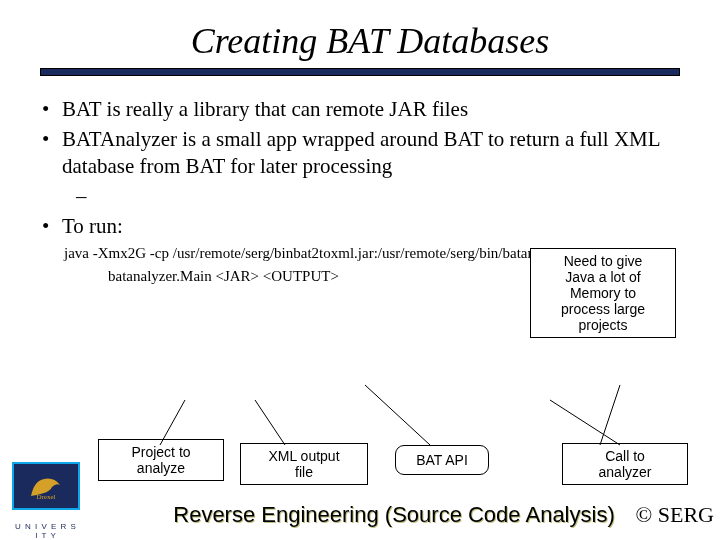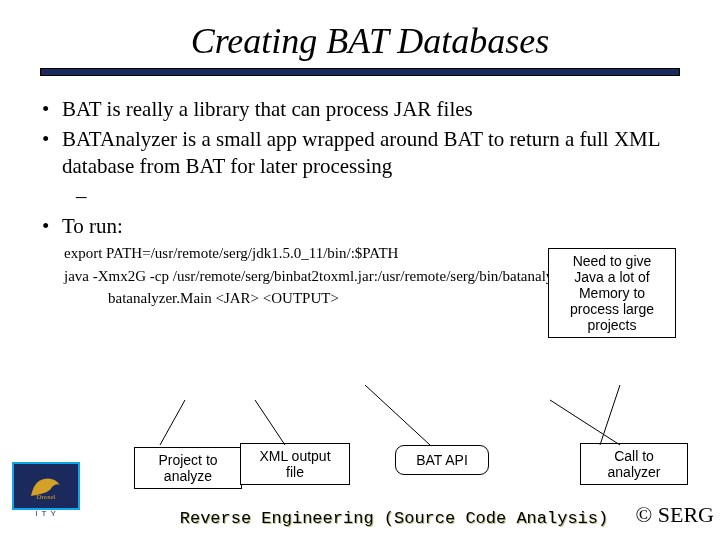--- a/index.html
+++ b/index.html
@@ -66,36 +66,36 @@
   .cmd-indent {
     margin-left: 68px;
   }
   .callout {
     position: absolute;
     border: 1.5px solid #000;
     background: white;
     font-family: "Comic Sans MS", "Comic Sans", cursive, sans-serif;
     font-size: 14px;
     text-align: center;
-    padding: 4px 8px;
+    padding: 4px 17px;
     line-height: 1.15;
   }
   .callout-memory { top: 248px; right: 44px; width: 110px; }
-  .callout-proj { bottom: 51px; left: 98px; width: 90px; margin-left: 36px; }
+  .callout-proj { bottom: 59px; left: 98px; width: 90px; }
   .callout-xml { bottom: 55px; left: 240px; width: 92px; }
   .callout-api { bottom: 65px; left: 395px; width: 80px; padding:6px;border-radius:9px;}
   .callout-analyzer { bottom: 55px; right: 32px; width: 90px; }
   .footer-title {
     position: absolute;
     bottom: 12px;
     left: 160px;
     right: 92px;
     text-align: center;
-    font-family: Liberation Mono, monospace;
-    font-size: 17px;
+    font-family: Liberation Sans, sans-serif;
+    font-size: 22px;
     color: #000;
     text-shadow: 1px 1px 0 #bfbf80;
   }
   .copyright {
     position: absolute;
     bottom: 12px;
     right: 6px;
     font-size: 22px;
   }
   .logo {
@@ -106,21 +106,21 @@
     height: 44px;
     background: #1a2a5c;
     border: 2px solid #0ea5e9;
     display:flex;
     align-items:center;
     justify-content:center;
   }
   .logo svg { width: 40px; height: 30px; }
   .logo-label {
     position: absolute;
-    bottom: 22px;
+    bottom: 0;
     left: 14px;
     width: 64px;
     font-size: 8px;
     letter-spacing: 1px;
     text-align: center;
     color: #1a2a5c;
     font-family: Arial, sans-serif;
   }
   .connector {
     position: absolute;
@@ -129,34 +129,33 @@
 </style>
 </head>
 <body>
 
 <h1 class="title">Creating BAT Databases</h1>
 <div class="title-rule"></div>
 
 <div class="content">
   <div class="bullet">
     <div class="dot">•</div>
-    <div class="text">BAT is really a library that can process JAR files</div>
+    <div class="text">BAT is really a library that can remote JAR files</div>
   </div>
   <div class="bullet">
     <div class="dot">•</div>
     <div class="text">BATAnalyzer is a small app wrapped around BAT to return a full XML database from BAT for later processing</div>
   </div>
   <div class="subbullet">
     <div class="dash">–</div>
   </div>
   <div class="bullet">
     <div class="dot">•</div>
     <div class="text">To run:</div>
   </div>
-  <div class="cmd">export PATH=/usr/remote/serg/jdk1.5.0_11/bin/:$PATH</div>
   <div class="cmd">java -Xmx2G -cp /usr/remote/serg/binbat2toxml.jar:/usr/remote/serg/bin/batanalyzer.jar</div>
   <div class="cmd cmd-indent">batanalyzer.Main &lt;JAR&gt; &lt;OUTPUT&gt;</div>
 </div>
 
 <div class="callout callout-memory">Need to give Java a lot of Memory to process large projects</div>
 <div class="callout callout-proj">Project to analyze</div>
 <div class="callout callout-xml">XML output file</div>
 <div class="callout callout-api">BAT API</div>
 <div class="callout callout-analyzer">Call to analyzer</div>
 

